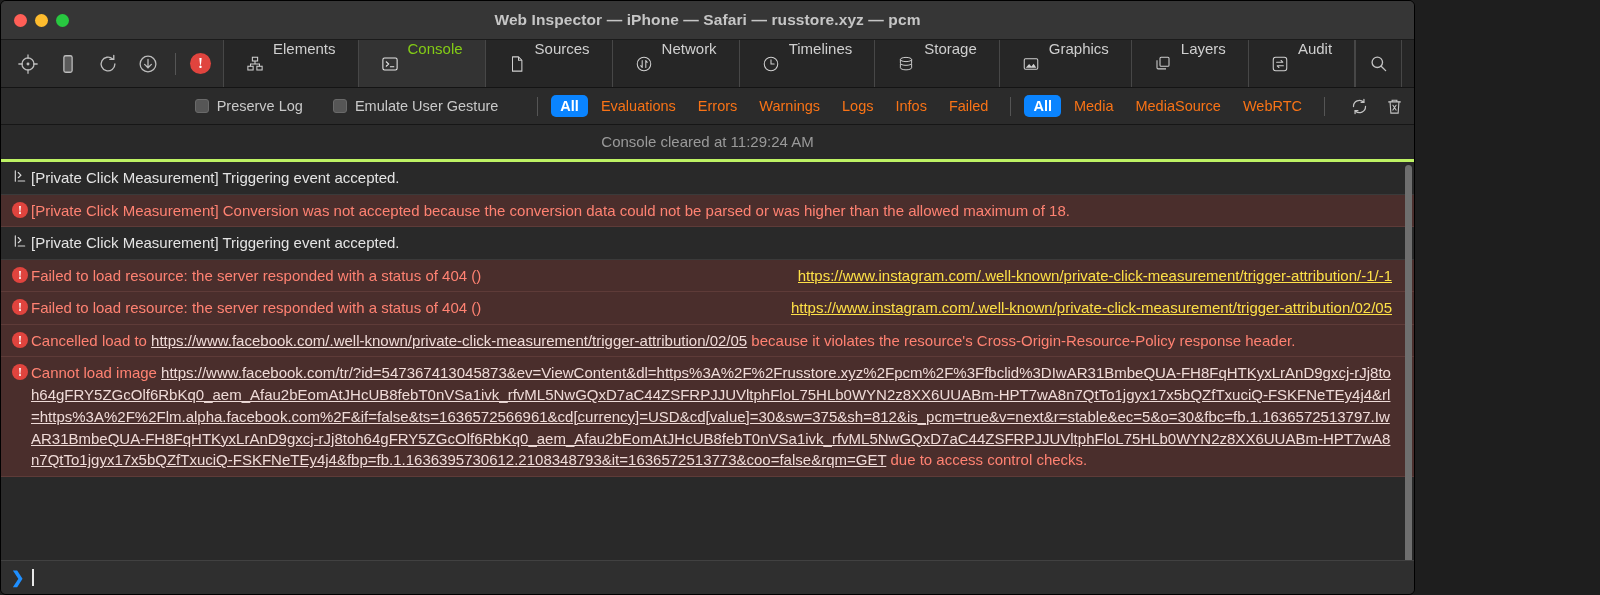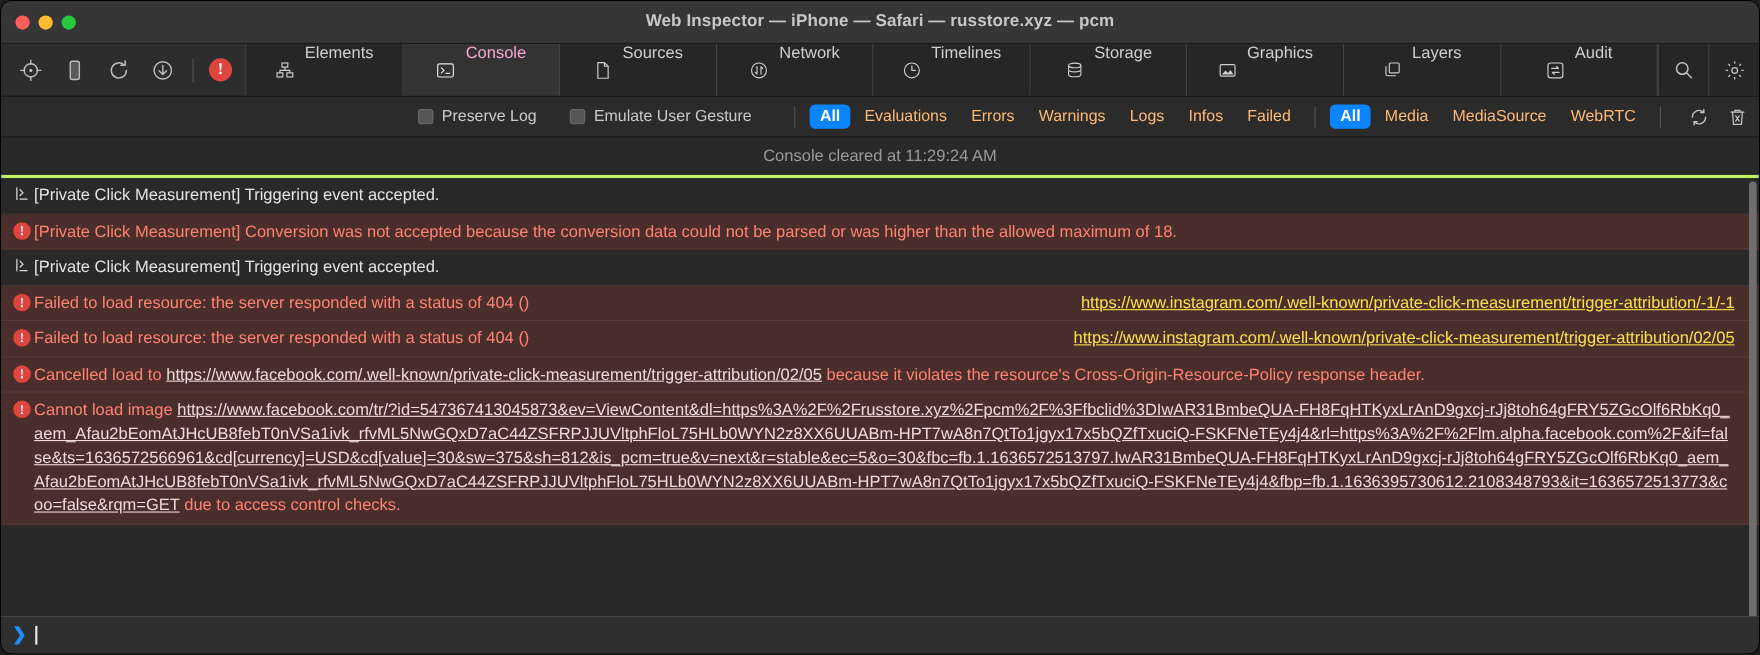--- a/index.html
+++ b/index.html
@@ -3,23 +3,23 @@
 <meta charset="utf-8">
 <style>
   * { box-sizing: border-box; margin: 0; padding: 0; }
   html, body {
     width: 1600px; height: 595px;
     background: #1e1e1e;
     font-family: "Liberation Sans", sans-serif;
     overflow: hidden;
   }
   .window {
-    width: 1600px; height: 595px;
+    width: 1415px; height: 595px;
     background: #2b2b2b;
-    border-radius: 11px;
+    border-radius: 6px;
     overflow: hidden;
     display: flex; flex-direction: column;
     border: 1px solid #000;
   }
 
   
   .titlebar {
     height: 39px; min-height: 39px;
     background: #363636;
     display: flex; align-items: center;
@@ -65,21 +65,21 @@
   .tabs { display: flex; flex: 1; align-items: stretch; }
   .tab {
     display: flex; justify-content: center; gap: 9px;
     padding: 0 22px;
     border-right: 1px solid #474747;
     color: #cfcfcf; font-size: 15px;
     background: #262626;
     flex: 1;
     white-space: nowrap;
   }
-  .tab.active { background: #333333; color: #f9a8d4; }
+  .tab.active { background: #333333; color: #84cc16; }
   .tab .ic { display: flex; align-items: center; color: #cfcfcf; }
   .tool-right { display: flex; align-items: stretch; }
   .tool-right .tool-btn-lg {
     width: 46px; display: flex; align-items: center; justify-content: center;
     border-left: 1px solid #474747; color: #c2c2c2;
     background: #262626;
   }
 
   
   .filterbar {
@@ -95,21 +95,21 @@
     display: flex; align-items: center; gap: 8px;
     color: #c9c9c9; font-size: 14.5px;
     margin-right: 26px;
   }
   .chk {
     width: 14px; height: 14px; border-radius: 3px;
     background: #565656; border: 1px solid #6a6a6a;
   }
   .seg-sep { width: 1px; height: 19px; background: #555; margin: 0 9px; }
   .seg {
-    font-size: 14.5px; color: #fdba74;
+    font-size: 14.5px; color: #f97316;
     padding: 3px 9px; border-radius: 5px;
     white-space: nowrap;
   }
   .seg.on { background: #0a84ff; color: #fff; font-weight: bold; }
   .fb-icons { display: flex; align-items: center; gap: 16px; margin-left: 12px; }
   .fb-icons .fi { color: #c4c4c4; display: flex; }
 
   
   .console {
     flex: 1; background: #292929; overflow: hidden;

